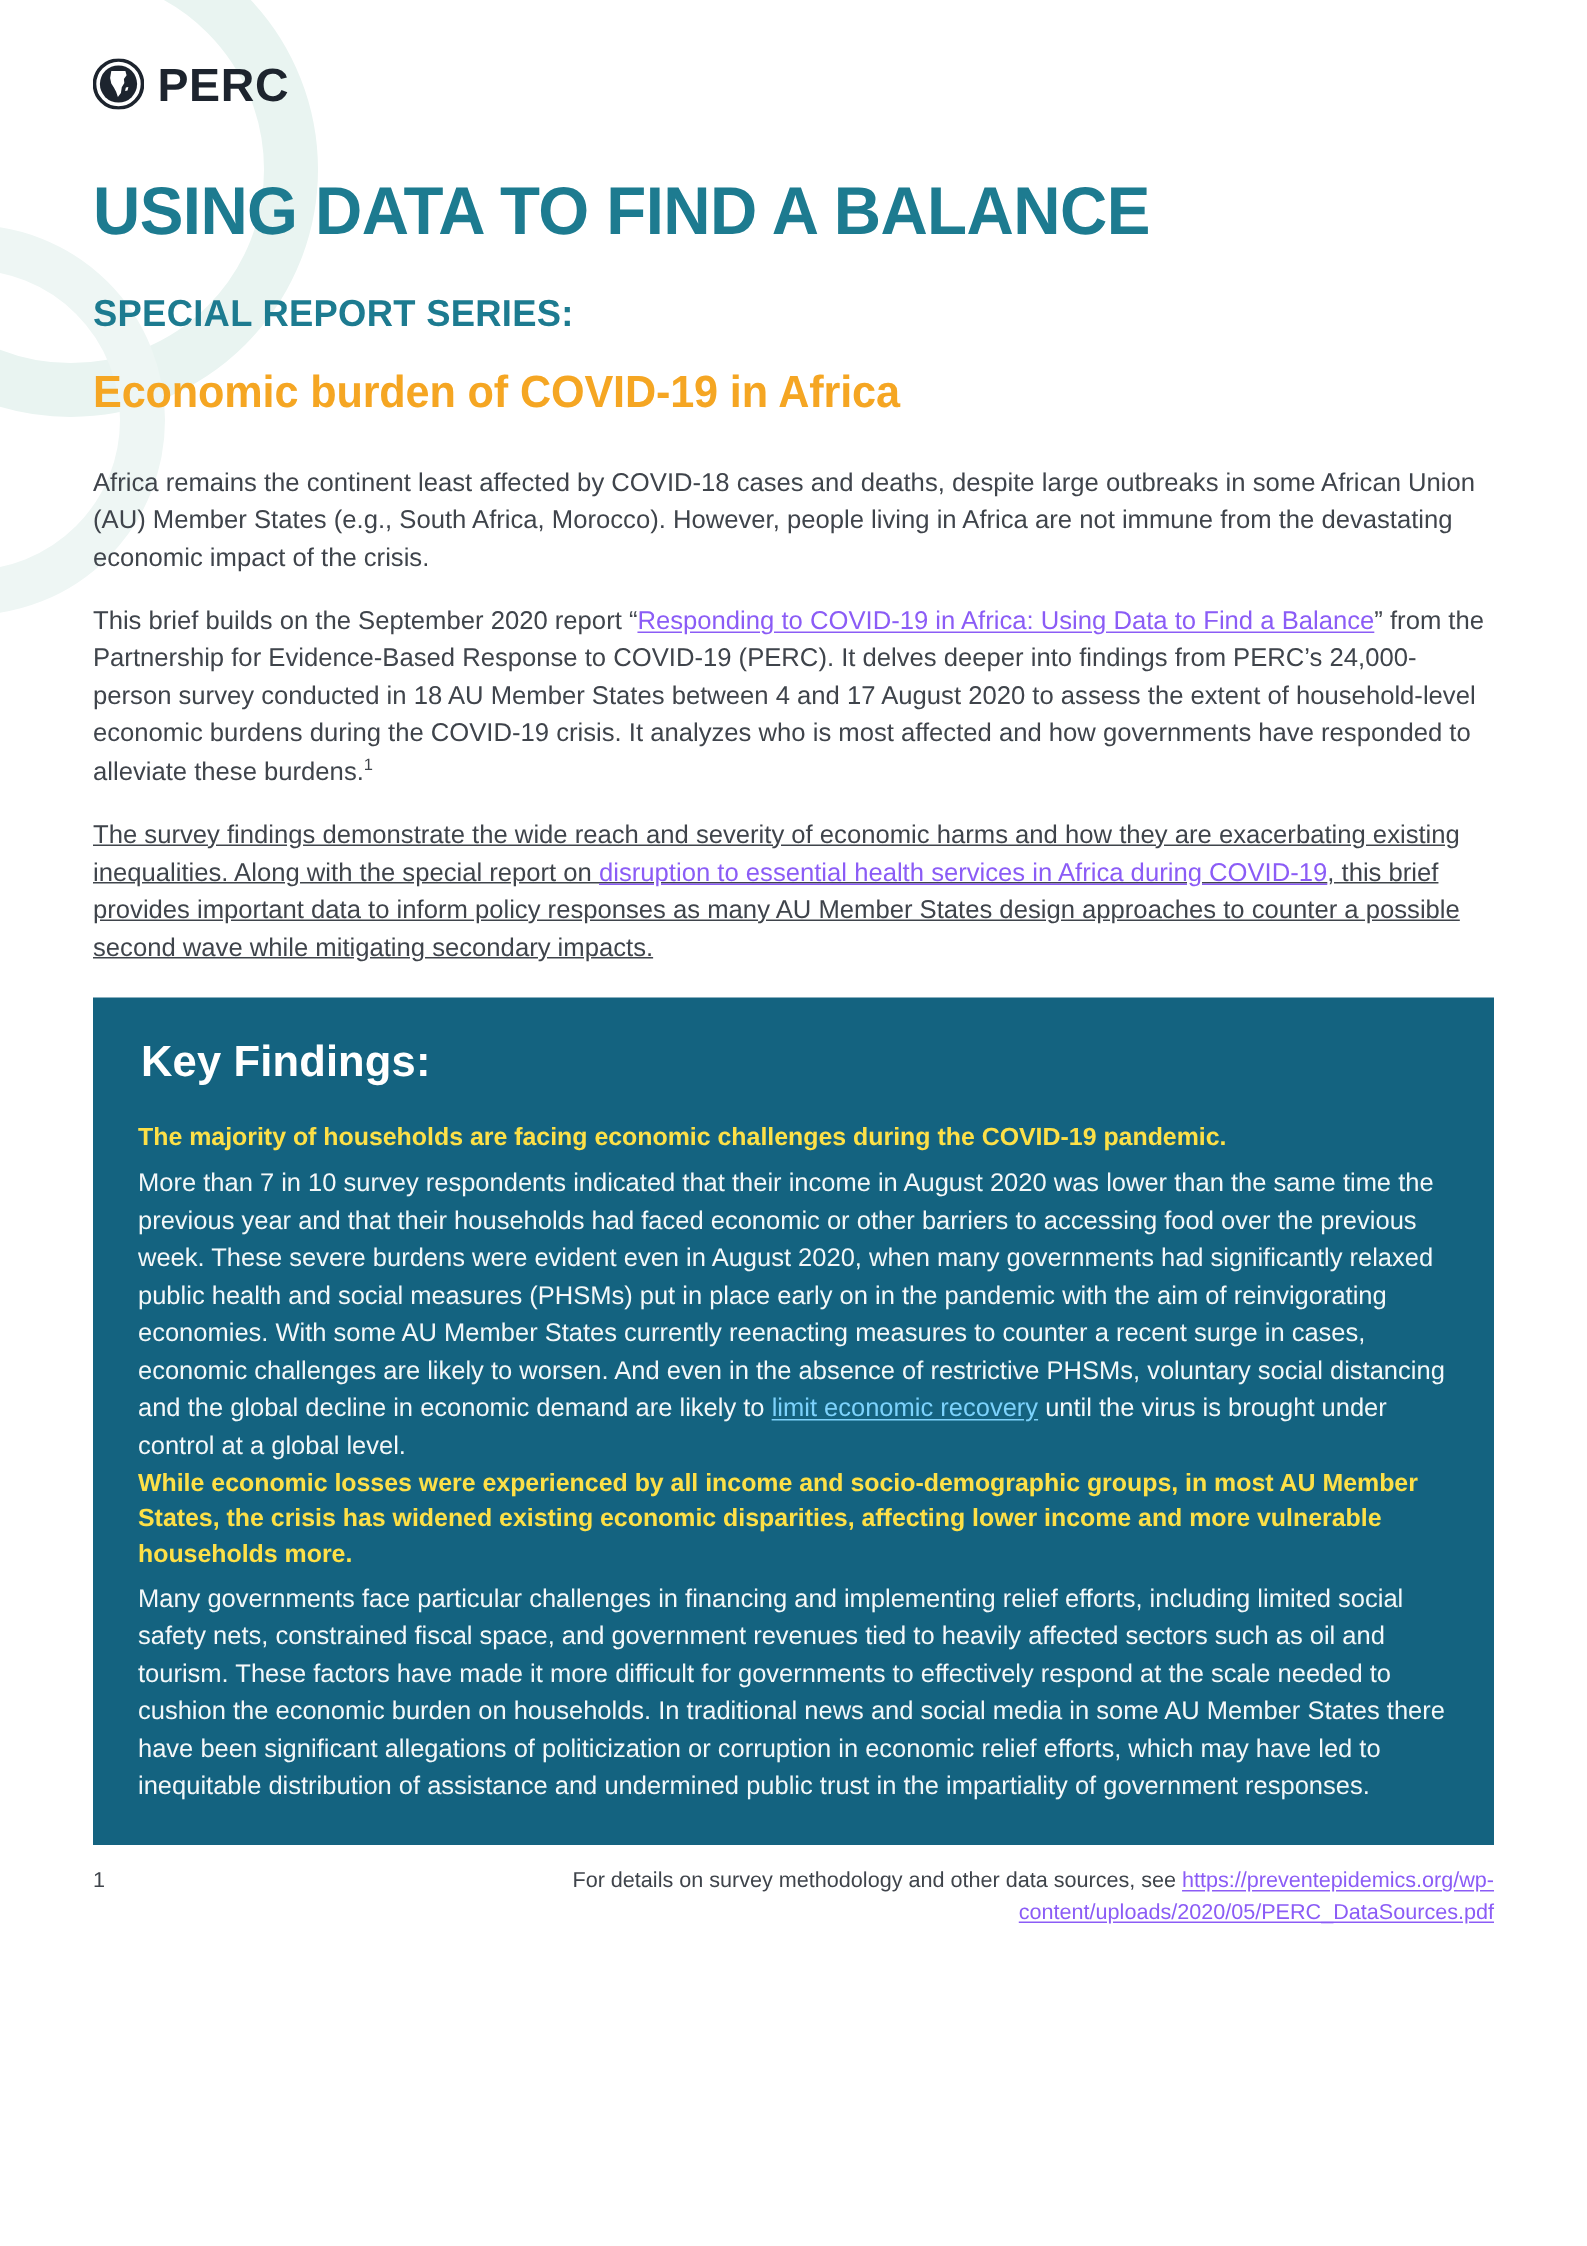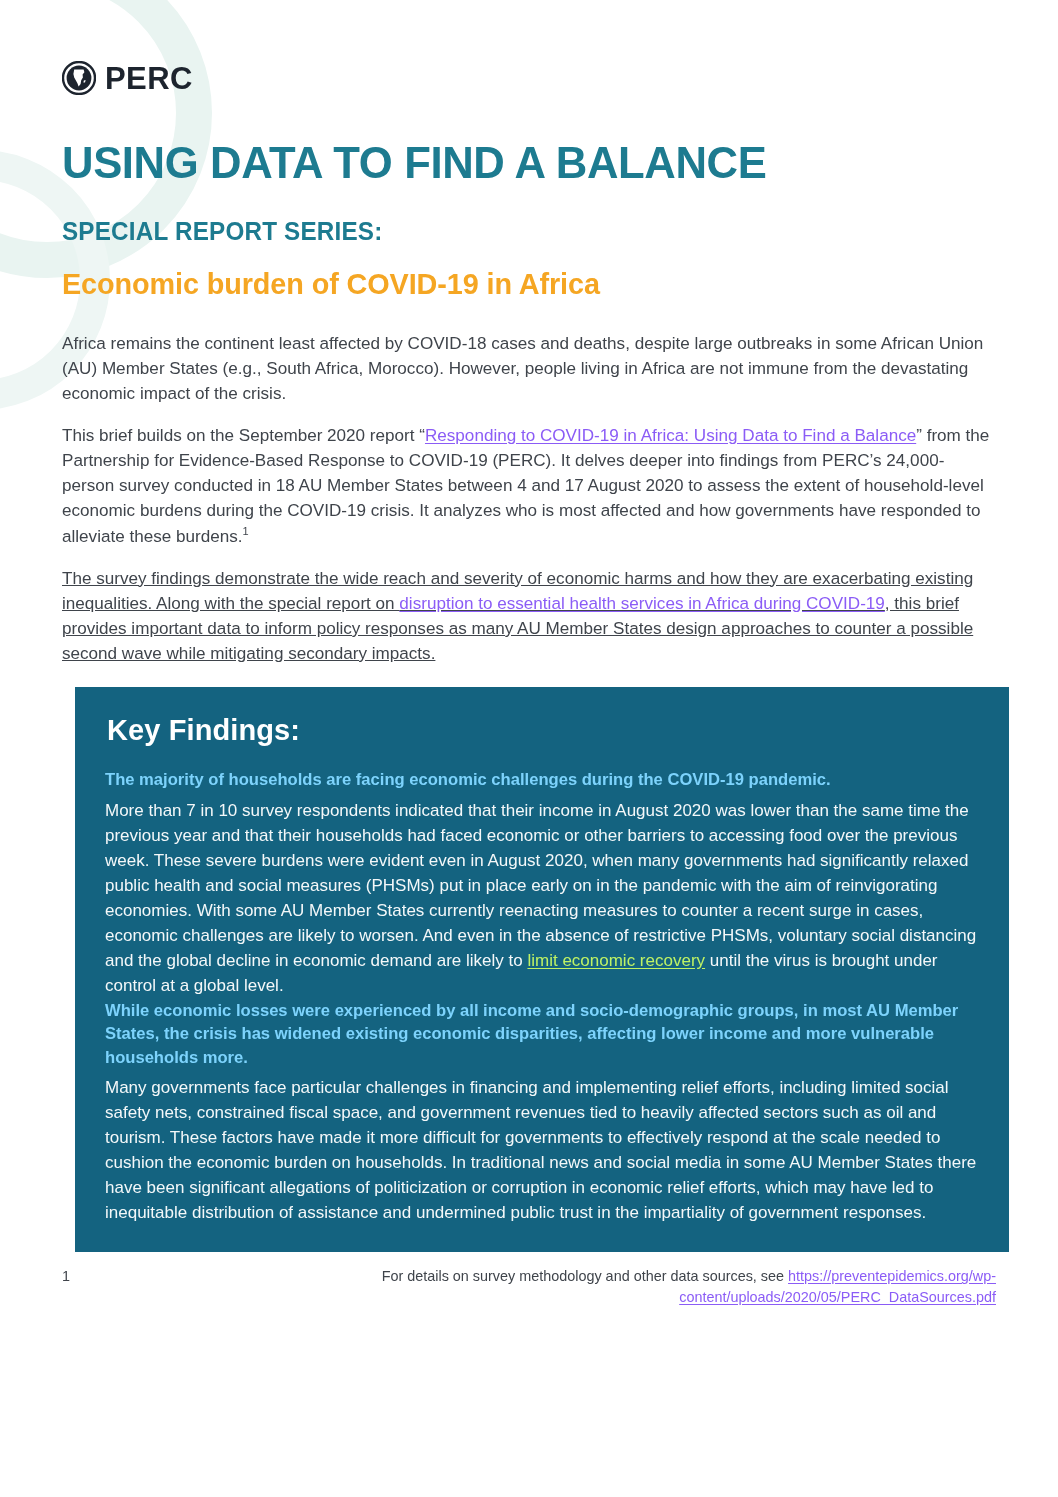--- a/index.html
+++ b/index.html
@@ -45,21 +45,21 @@
   .page {
     position: relative;
     z-index: 2;
     padding: 0 62px;
     box-sizing: border-box;
     width: 1058px;
   }
 
   
   .logo-row {
-    padding-top: 58px;
+    padding-top: 36px;
     display: flex;
     align-items: center;
     gap: 9px;
     height: 40px;
   }
   .logo-mark {
     width: 34px;
     height: 34px;
     display: block;
   }
@@ -126,46 +126,45 @@
   }
 
   
   .findings {
     margin-top: 21px;
     background: #146380;
     color: #ffffff;
     padding: 27px 32px 26px 30px;
     box-sizing: border-box;
     width: 934px;
-    margin-left: 13px;
   }
   .findings-title {
     font-size: 29px;
     font-weight: bold;
     color: #ffffff;
     letter-spacing: 0.1px;
     margin: 0 0 21px 0;
     padding-left: 2px;
   }
   .finding-head {
     font-size: 16.6px;
     font-weight: bold;
-    color: #7dd3fc;
+    color: #fde047;
     line-height: 1.42;
     margin: 0 0 7px 0;
   }
   .finding-body {
     font-size: 17px;
     line-height: 1.47;
     color: #f4f8f9;
     margin: 0 0 20px 0;
   }
   .finding-body:last-child { margin-bottom: 0; }
   a.link-light {
-    color: #bef264;
+    color: #7dd3fc;
     text-decoration: underline;
     text-underline-offset: 2px;
   }
 
   
   .footnote {
     margin-top: 14px;
     font-size: 14.4px;
     line-height: 1.42;
     color: #3f444b;

